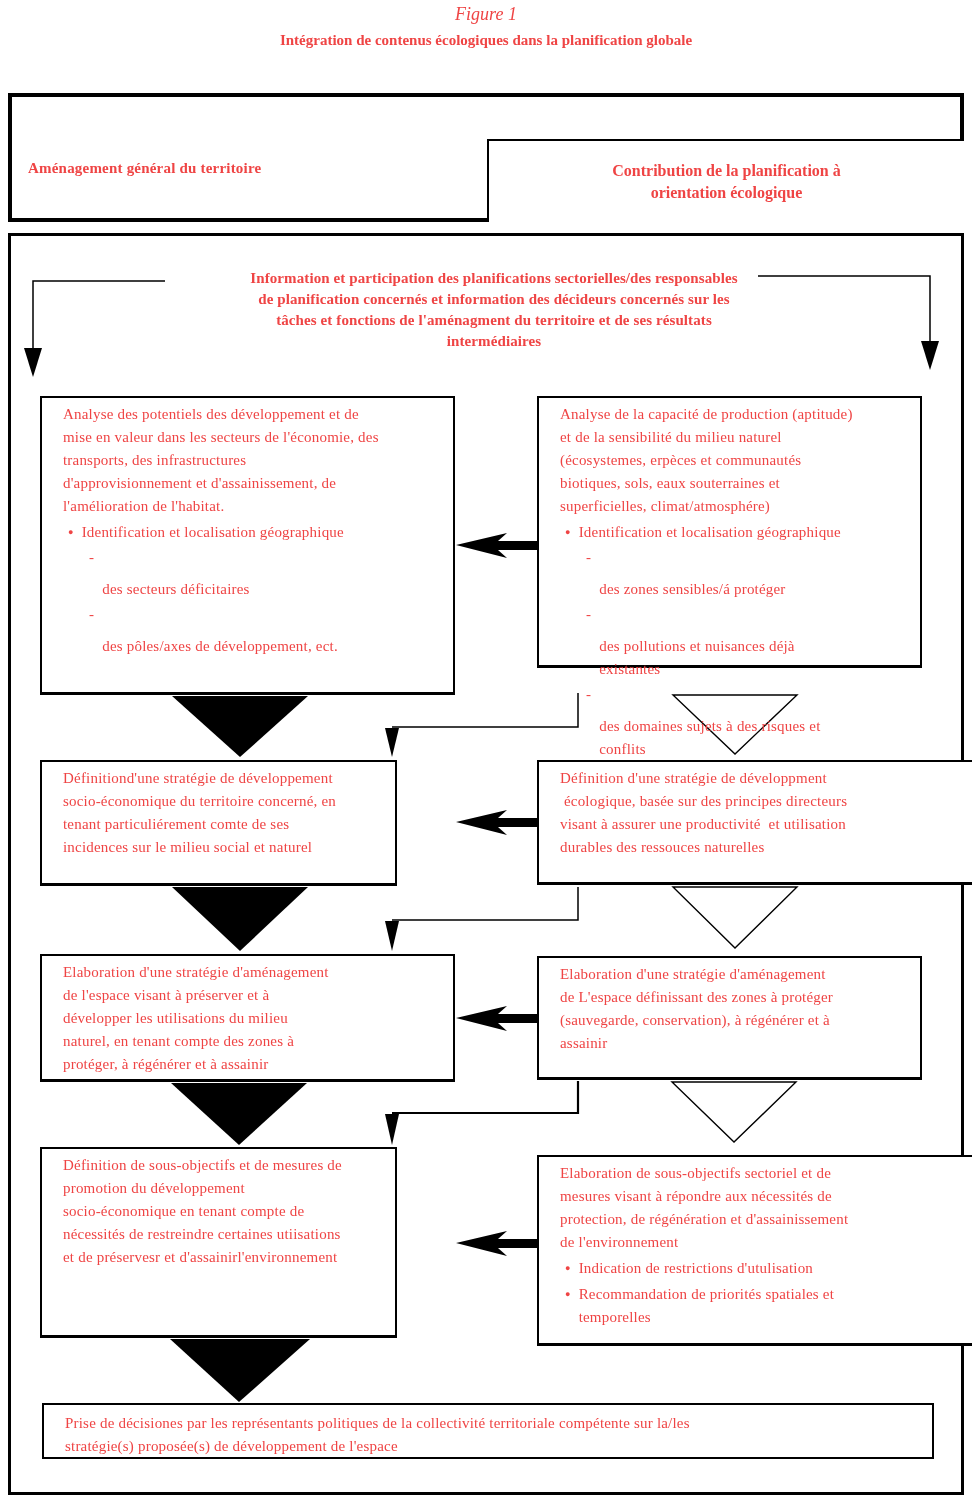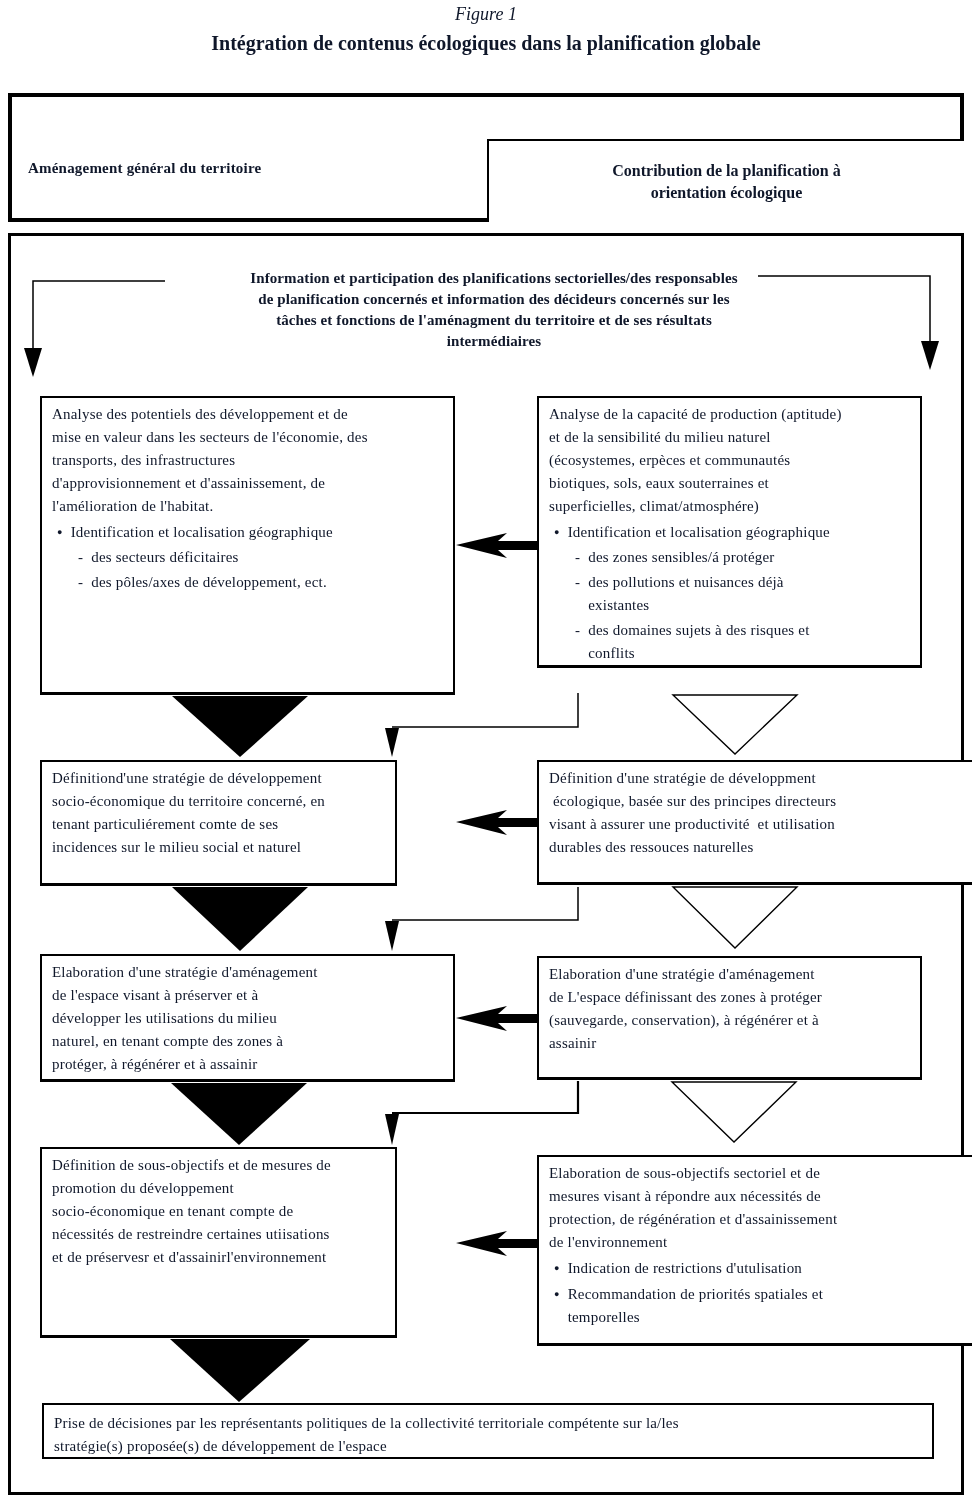--- a/index.html
+++ b/index.html
@@ -1,46 +1,46 @@
 <!DOCTYPE html>
 <html><head>
 <meta charset="utf-8">
 <style>
   html,body{margin:0;padding:0;background:#ffffff;}
   #page{
     position:relative;width:972px;height:1501px;background:#fff;
-    font-family:"Liberation Serif","DejaVu Serif",serif;color:#0f172a;overflow:hidden;
+    font-family:"Liberation Serif","DejaVu Serif",serif;color:#ef4444;overflow:hidden;
   }
   .abs{position:absolute;}
   .figure-label{top:4px;left:0;width:100%;text-align:center;font-style:italic;font-size:18px;}
-  .doc-title{top:32px;left:0;width:100%;text-align:center;font-weight:bold;font-size:20px;}
+  .doc-title{top:32px;left:0;width:100%;text-align:center;font-weight:bold;font-size:15px;}
   .header-box{left:8px;top:93px;width:956px;height:129px;border:4px solid #000;box-sizing:border-box;background:#fff;}
   .header-left-label{left:28px;top:160px;font-weight:bold;font-size:15px;letter-spacing:0.2px;}
   .contribution-box{
     left:487px;top:139px;width:477px;height:83px;box-sizing:border-box;background:#fff;
     border:2px solid #000;border-right:none;border-bottom:none;
     display:flex;align-items:center;justify-content:center;text-align:center;
     font-weight:bold;font-size:16px;line-height:22px;
   }
   .main-box{left:8px;top:233px;width:956px;height:1262px;border:3px solid #000;box-sizing:border-box;background:#fff;}
   .info-banner{left:0;top:268px;width:100%;text-align:center;font-weight:bold;font-size:15px;line-height:21px;letter-spacing:0.1px;padding-left:8px;}
   .info-banner span{display:block;}
   svg.overlay{position:absolute;left:0;top:0;z-index:1;pointer-events:none;}
   .fbox{
     position:absolute;z-index:2;background:#fff;box-sizing:border-box;
     border:2px solid #000;border-bottom-width:3px;
     font-size:15px;line-height:23px;letter-spacing:0.2px;
-    padding:5px 8px 0 10px;
+    padding:5px 8px 0 21px;
   }
   .fbox .txt{white-space:pre-wrap;}
   .bullet-row{display:flex;margin-top:3px;}
   .bullet-row .blt{font-size:9px;line-height:23px;margin:0 8px 0 5px;}
   .sub-row{display:flex;margin-left:26px;margin-top:2px;}
   .sub-row .dash{margin-right:8px;}
-  .sub-row .stxt{white-space:pre-wrap;}
+  .sub-row .stxt{white-space:pre-wrap;margin-top:32px;}
   .pos-l1{left:40px;top:396px;width:415px;height:299px;}
   .pos-r1{left:537px;top:396px;width:385px;height:272px;}
   .pos-l2{left:40px;top:760px;width:357px;height:126px;}
   .pos-r2{left:537px;top:760px;width:444px;height:125px;}
   .pos-l3{left:40px;top:954px;width:415px;height:128px;}
   .pos-r3{left:537px;top:956px;width:385px;height:124px;}
   .pos-l4{left:40px;top:1147px;width:357px;height:191px;}
   .pos-r4{left:537px;top:1147px;width:454px;height:191px;margin-top:8px;}
   .decision-box{left:42px;top:1403px;width:892px;height:56px;border-bottom-width:2px;padding-top:7px;}
 </style>

